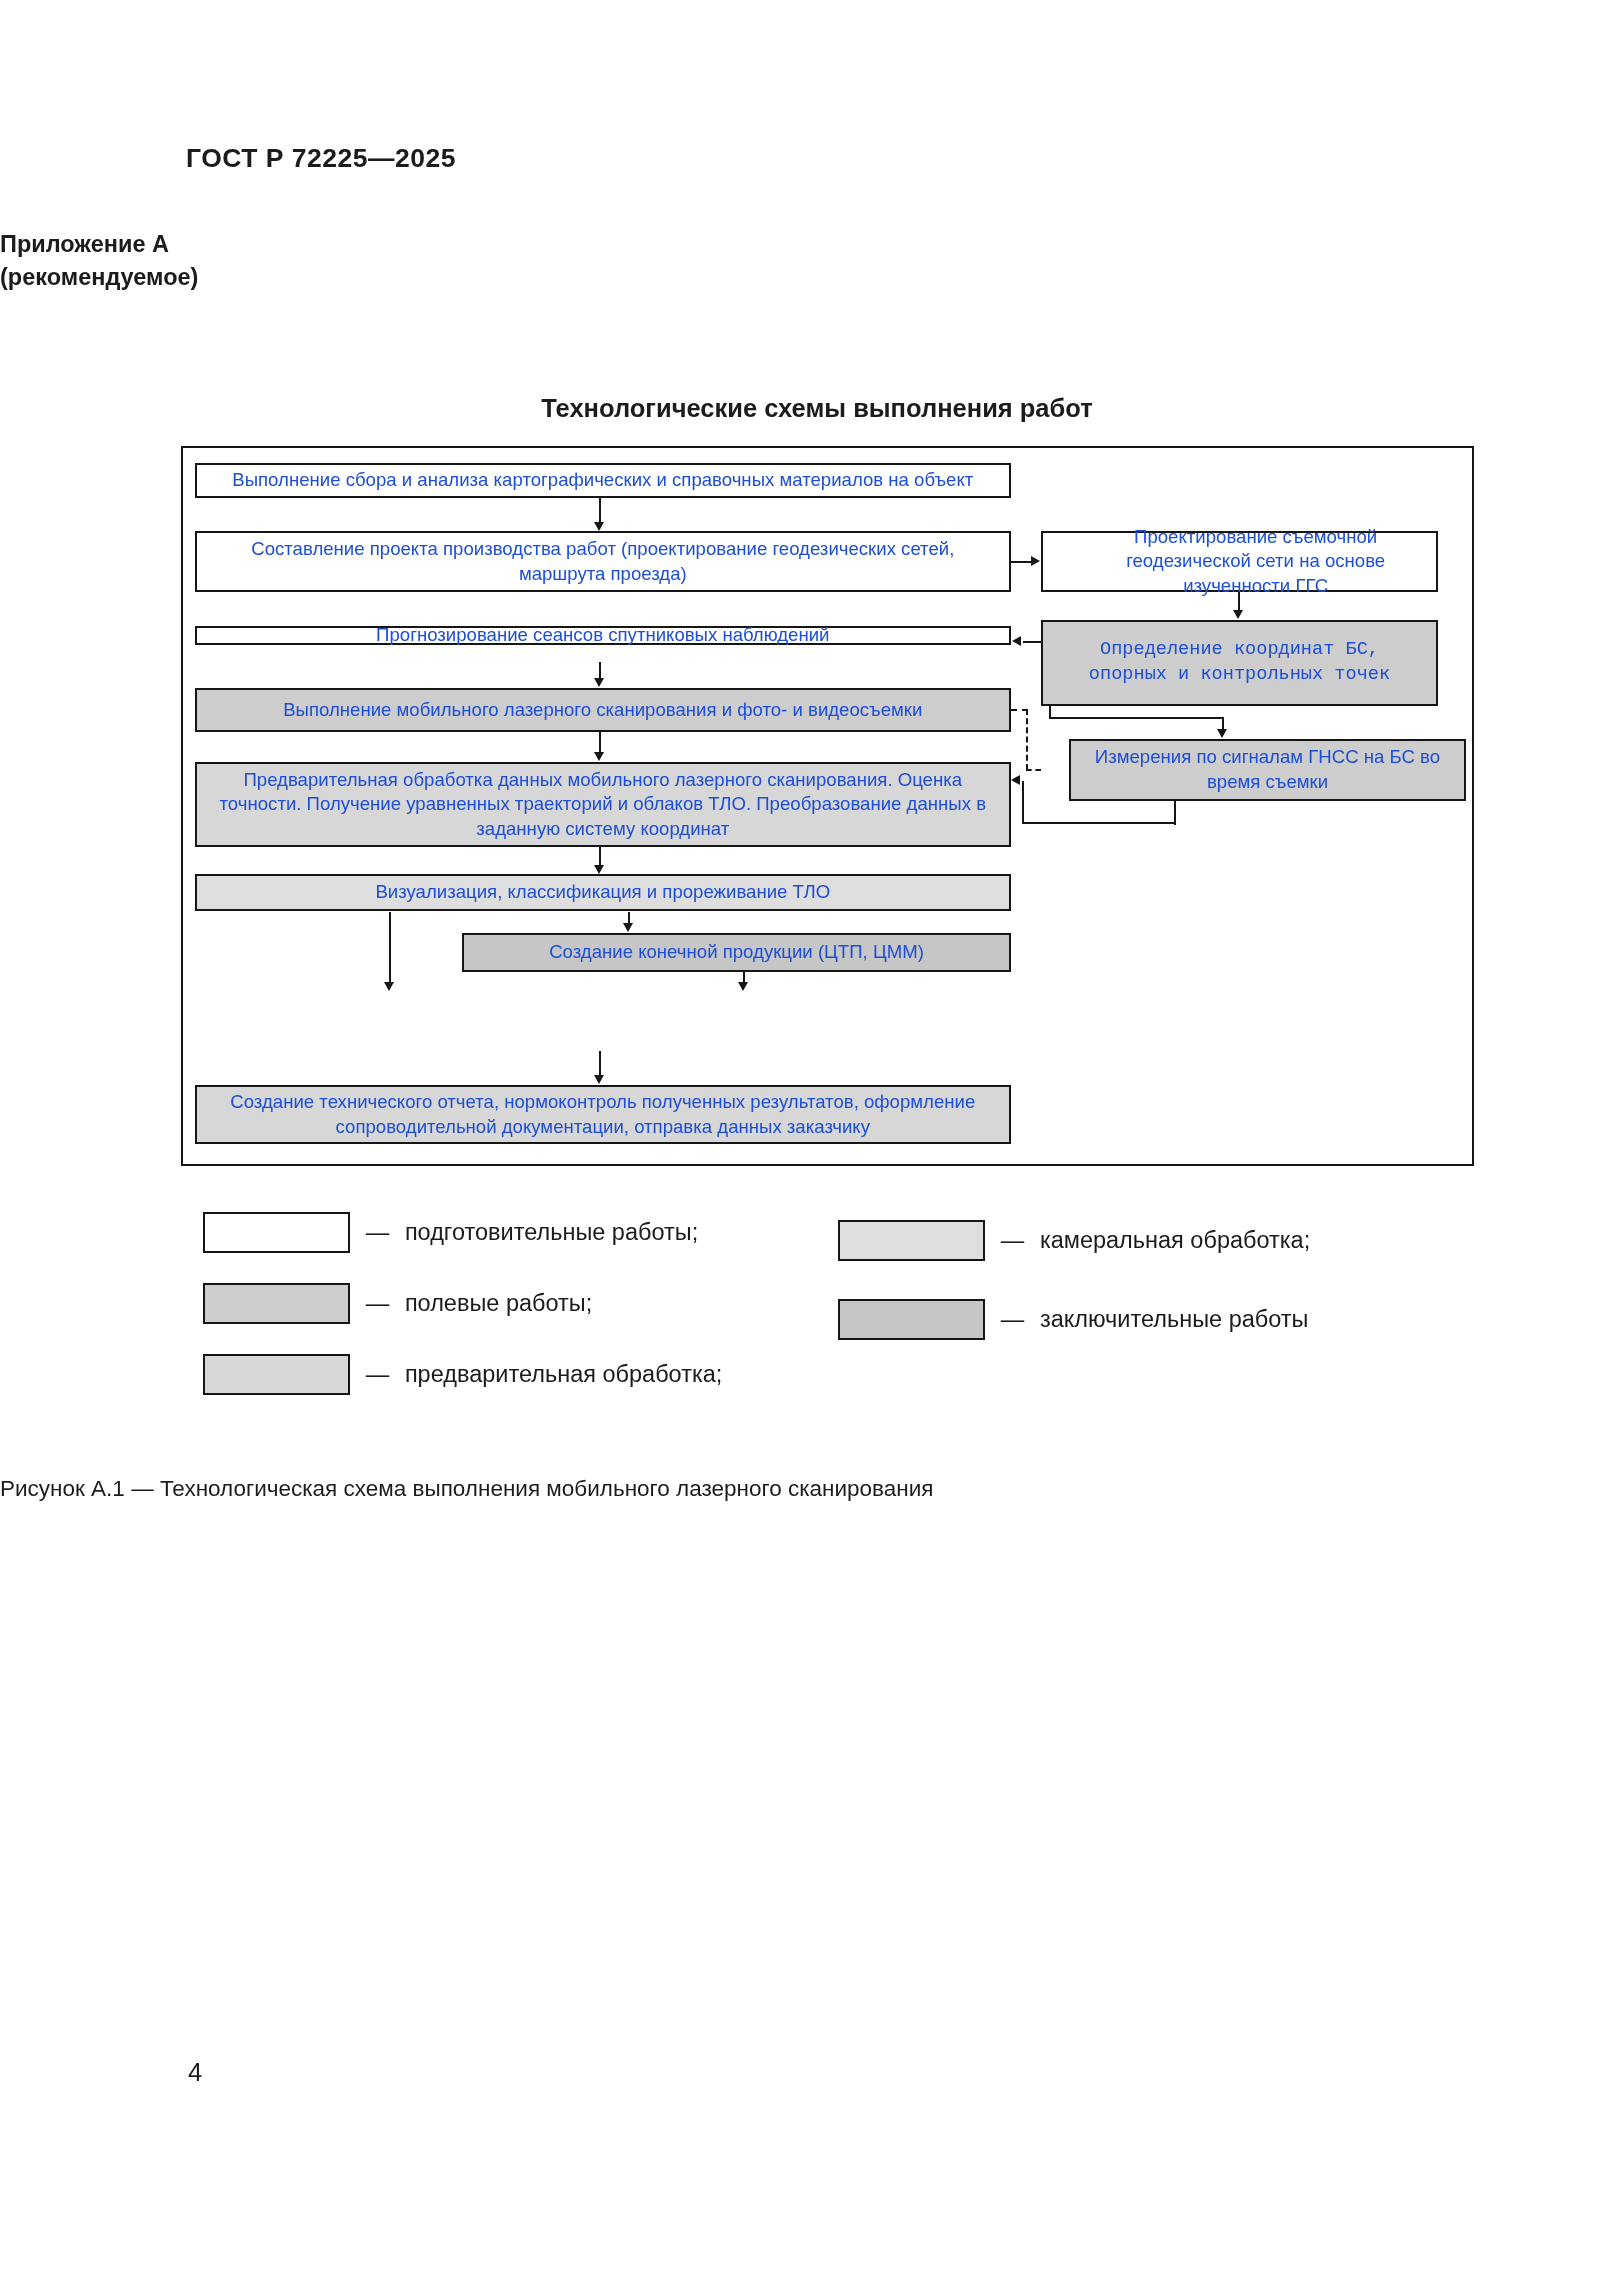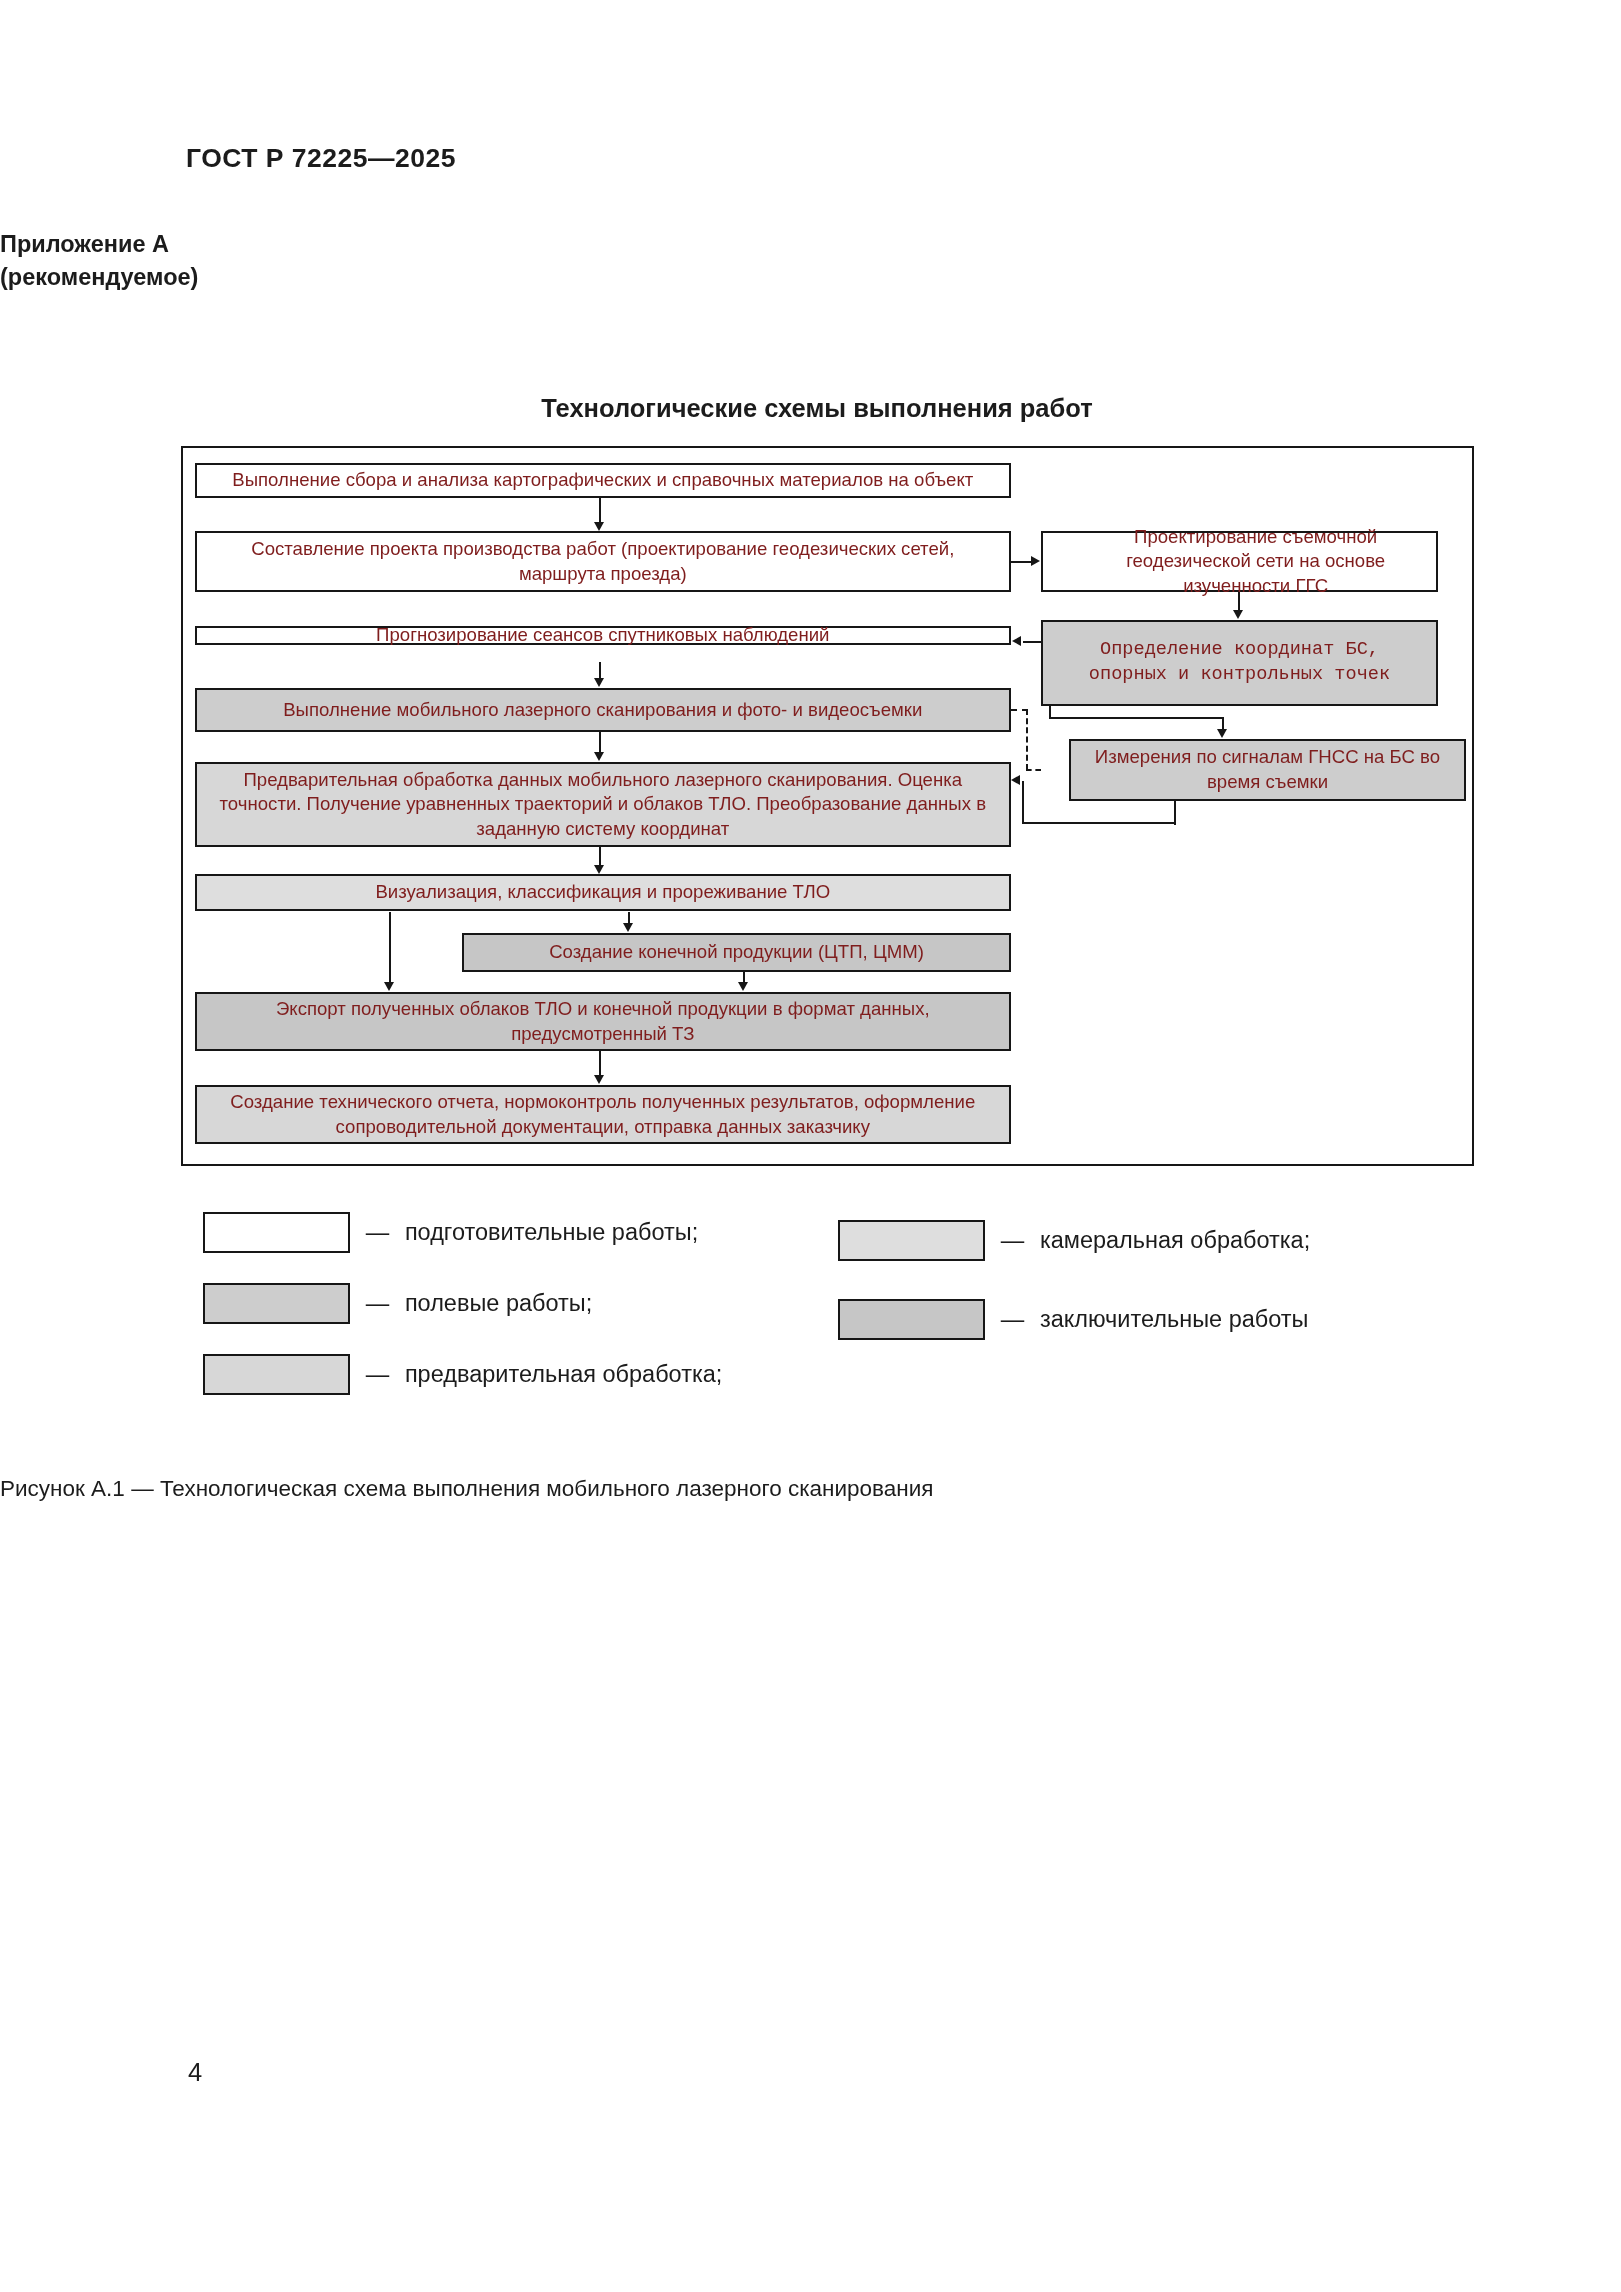--- a/index.html
+++ b/index.html
@@ -12,21 +12,21 @@
   .doc-num{left:186px;top:143px;font-size:26.5px;font-weight:bold;letter-spacing:0.5px;}
   .appendix{left:0;right:0;top:228px;text-align:left;font-size:23.5px;font-weight:bold;line-height:33px;}
   .fig-title{left:0;right:0;top:394px;text-align:center;font-size:25.5px;font-weight:bold;padding-left:13px;}
   .caption{left:0;right:0;top:1476px;text-align:left;font-size:22.5px;}
   .page-num{left:188px;top:2058px;font-size:25.5px;}
   
   .chart{left:181px;top:446px;width:1289px;height:716px;border:2.9px solid #161616;background:#fff;}
   .node{
     position:absolute;border:2px solid #161616;box-sizing:border-box;
     display:flex;align-items:center;justify-content:center;text-align:center;
-    font-size:18.6px;line-height:1.32;padding:2.9px 15.7px;color:#7f1d1d;
+    font-size:18.6px;line-height:1.32;padding:2.9px 15.7px;color:#1d4ed8;
   }
   .fill-prep{background:#ffffff;}
   .fill-field{background:#cdcdcd;}
   .fill-prelim{background:#d7d7d7;}
   .fill-office{background:#dedede;}
   .fill-final{background:#c6c6c6;}
   
   .vline{position:absolute;width:2px;background:#161616;}
   .hline{position:absolute;height:2px;background:#161616;}
   .vdash{position:absolute;width:0;border-left:2px dashed #161616;}
@@ -51,21 +51,20 @@
 
 <div class="abs chart">
 
   <div class="node fill-prep" style="left:11.8px;top:14.7px;width:816px;height:35px;">Выполнение сбора и анализа картографических и справочных материалов на объект</div>
   <div class="node fill-prep" style="left:11.8px;top:83px;width:816px;height:61px;">Составление проекта производства работ (проектирование геодезических сетей, маршрута проезда)</div>
   <div class="node fill-prep" style="left:11.8px;top:178px;width:816px;height:19px;">Прогнозирование сеансов спутниковых наблюдений</div>
   <div class="node fill-field" style="left:11.8px;top:240px;width:816px;height:44px;">Выполнение мобильного лазерного сканирования и фото- и видеосъемки</div>
   <div class="node fill-prelim" style="left:11.8px;top:314px;width:816px;height:85px;">Предварительная обработка данных мобильного лазерного сканирования. Оценка точности. Получение уравненных траекторий и облаков ТЛО. Преобразование данных в заданную систему координат</div>
   <div class="node fill-office" style="left:11.8px;top:426px;width:816px;height:37px;">Визуализация, классификация и прореживание ТЛО</div>
   <div class="node fill-final" style="left:279px;top:485px;width:549px;height:39px;">Создание конечной продукции (ЦТП, ЦММ)</div>
-  <div class="node fill-final" style="left:11.8px;top:544px;width:816px;height:59px;">Экспорт полученных облаков ТЛО и конечной продукции в формат данных, предусмотренный ТЗ</div>
   <div class="node fill-prelim" style="left:11.8px;top:637px;width:816px;height:59px;">Создание технического отчета, нормоконтроль полученных результатов, оформление сопроводительной документации, отправка данных заказчику</div>
 
   <div class="node fill-prep" style="left:858px;top:83px;width:397px;height:61px;padding-left:48px;">Проектирование съемочной геодезической сети на основе изученности ГГС</div>
   <div class="node fill-field" style="left:858px;top:172px;width:397px;height:86px;font-family:Liberation Mono, monospace;">Определение координат БС, опорных и контрольных точек</div>
   <div class="node fill-field" style="left:858px;top:291px;width:397px;height:62px;margin-left:28px;">Измерения по сигналам ГНСС на БС во время съемки</div>
 
   <div class="vline" style="left:416px;top:50px;height:25.5px;"></div>
   <div class="tri-down" style="left:411px;top:74px;"></div>
 
   <div class="hline" style="left:828px;top:113px;width:20.6px;"></div>

